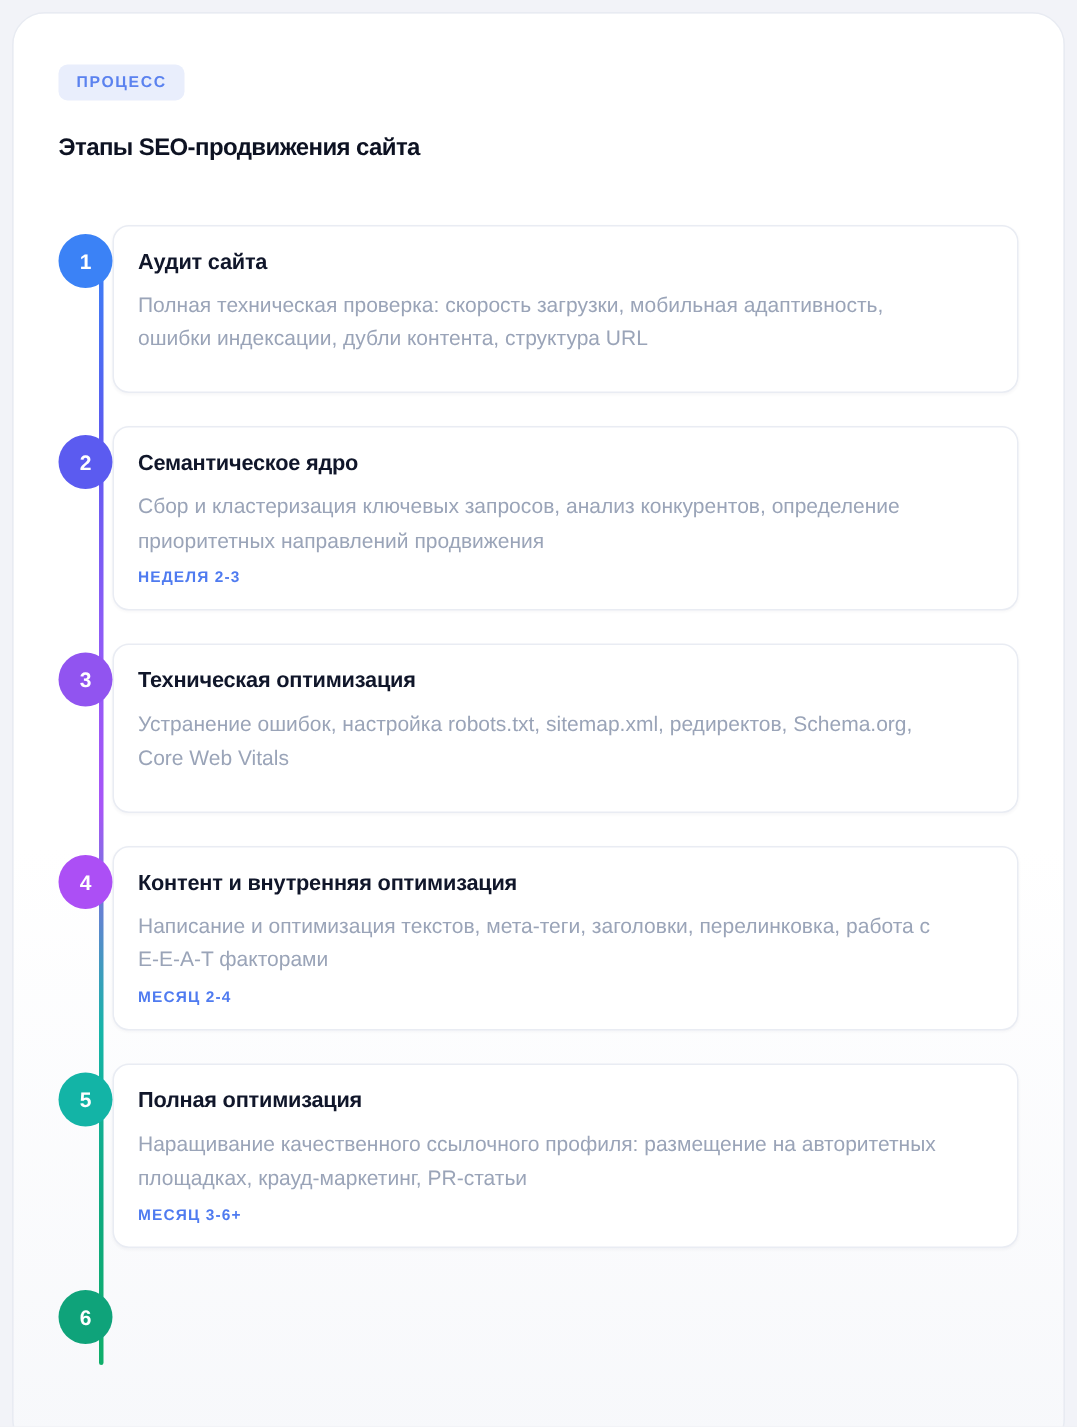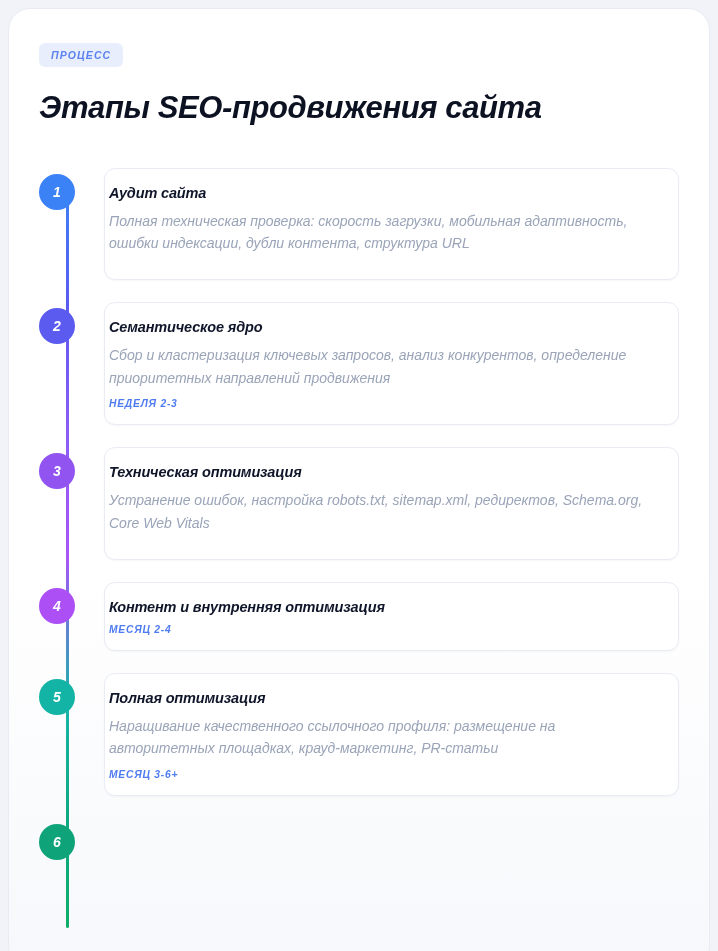--- a/index.html
+++ b/index.html
@@ -11,21 +11,20 @@
     font-family: "Liberation Sans", "DejaVu Sans", sans-serif;
     -webkit-font-smoothing: antialiased;
   }
 
   .page {
     position: relative;
     width: 718px;
     height: 951px;
     background: #f2f3f8;
     overflow: hidden;
-    font-style: italic;
   }
 
   
   .panel {
     position: absolute;
     left: 8px;
     top: 8px;
     width: 702px;
     height: 960px;
     background: linear-gradient(180deg, #ffffff 0%, #ffffff 58%, #f7f8fb 100%);
@@ -47,21 +46,21 @@
     font-size: 10.5px;
     font-weight: bold;
     letter-spacing: 1.1px;
     padding: 7px 12px 6px 12px;
     border-radius: 6px;
     line-height: 1;
   }
 
   .title {
     margin-top: 22px;
-    font-size: 31px;
+    font-size: 16px;
     font-weight: bold;
     color: #0d1222;
     letter-spacing: -0.4px;
     line-height: 1.2;
   }
 
   
   .timeline {
     position: relative;
     margin-top: 42px;
@@ -104,25 +103,24 @@
     font-size: 14px;
     font-weight: bold;
     display: flex;
     align-items: center;
     justify-content: center;
     margin-top: 6px;
   }
 
   .card {
     flex: 1 1 auto;
-    margin-left: 29px;
     background: #ffffff;
     border: 1px solid #e9ecf3;
     border-radius: 11px;
-    padding: 16px 20px 15px 4px;
+    padding: 16px 20px 15px 16px;
     box-shadow: 0 1px 2px rgba(24, 35, 70, 0.035);
   }
 
   .card-title {
     font-size: 14.5px;
     font-weight: bold;
     color: #10162a;
     letter-spacing: -0.15px;
     margin-bottom: 9px;
   }
@@ -183,20 +181,21 @@
                 <div class="card-title">Техническая оптимизация</div>
                 <div class="card-desc">Устранение ошибок, настройка robots.txt, sitemap.xml, редиректов, Schema.org, Core Web Vitals</div>
               </div>
             </div>
             <div class="step">
               <div class="marker" style="background: rgb(172, 79, 245);">
                 <span>4</span>
               </div>
               <div class="card">
                 <div class="card-title">Контент и внутренняя оптимизация</div>
+                <div class="card-desc">Написание и оптимизация текстов, мета-теги, заголовки, перелинковка, работа с E-E-A-T факторами</div>
                 <div class="card-period">МЕСЯЦ 2-4</div>
               </div>
             </div>
             <div class="step">
               <div class="marker" style="background: rgb(19, 180, 166);">
                 <span>5</span>
               </div>
               <div class="card">
                 <div class="card-title">Полная оптимизация</div>
                 <div class="card-desc">Наращивание качественного ссылочного профиля: размещение на авторитетных площадках, крауд-маркетинг, PR-статьи</div>

